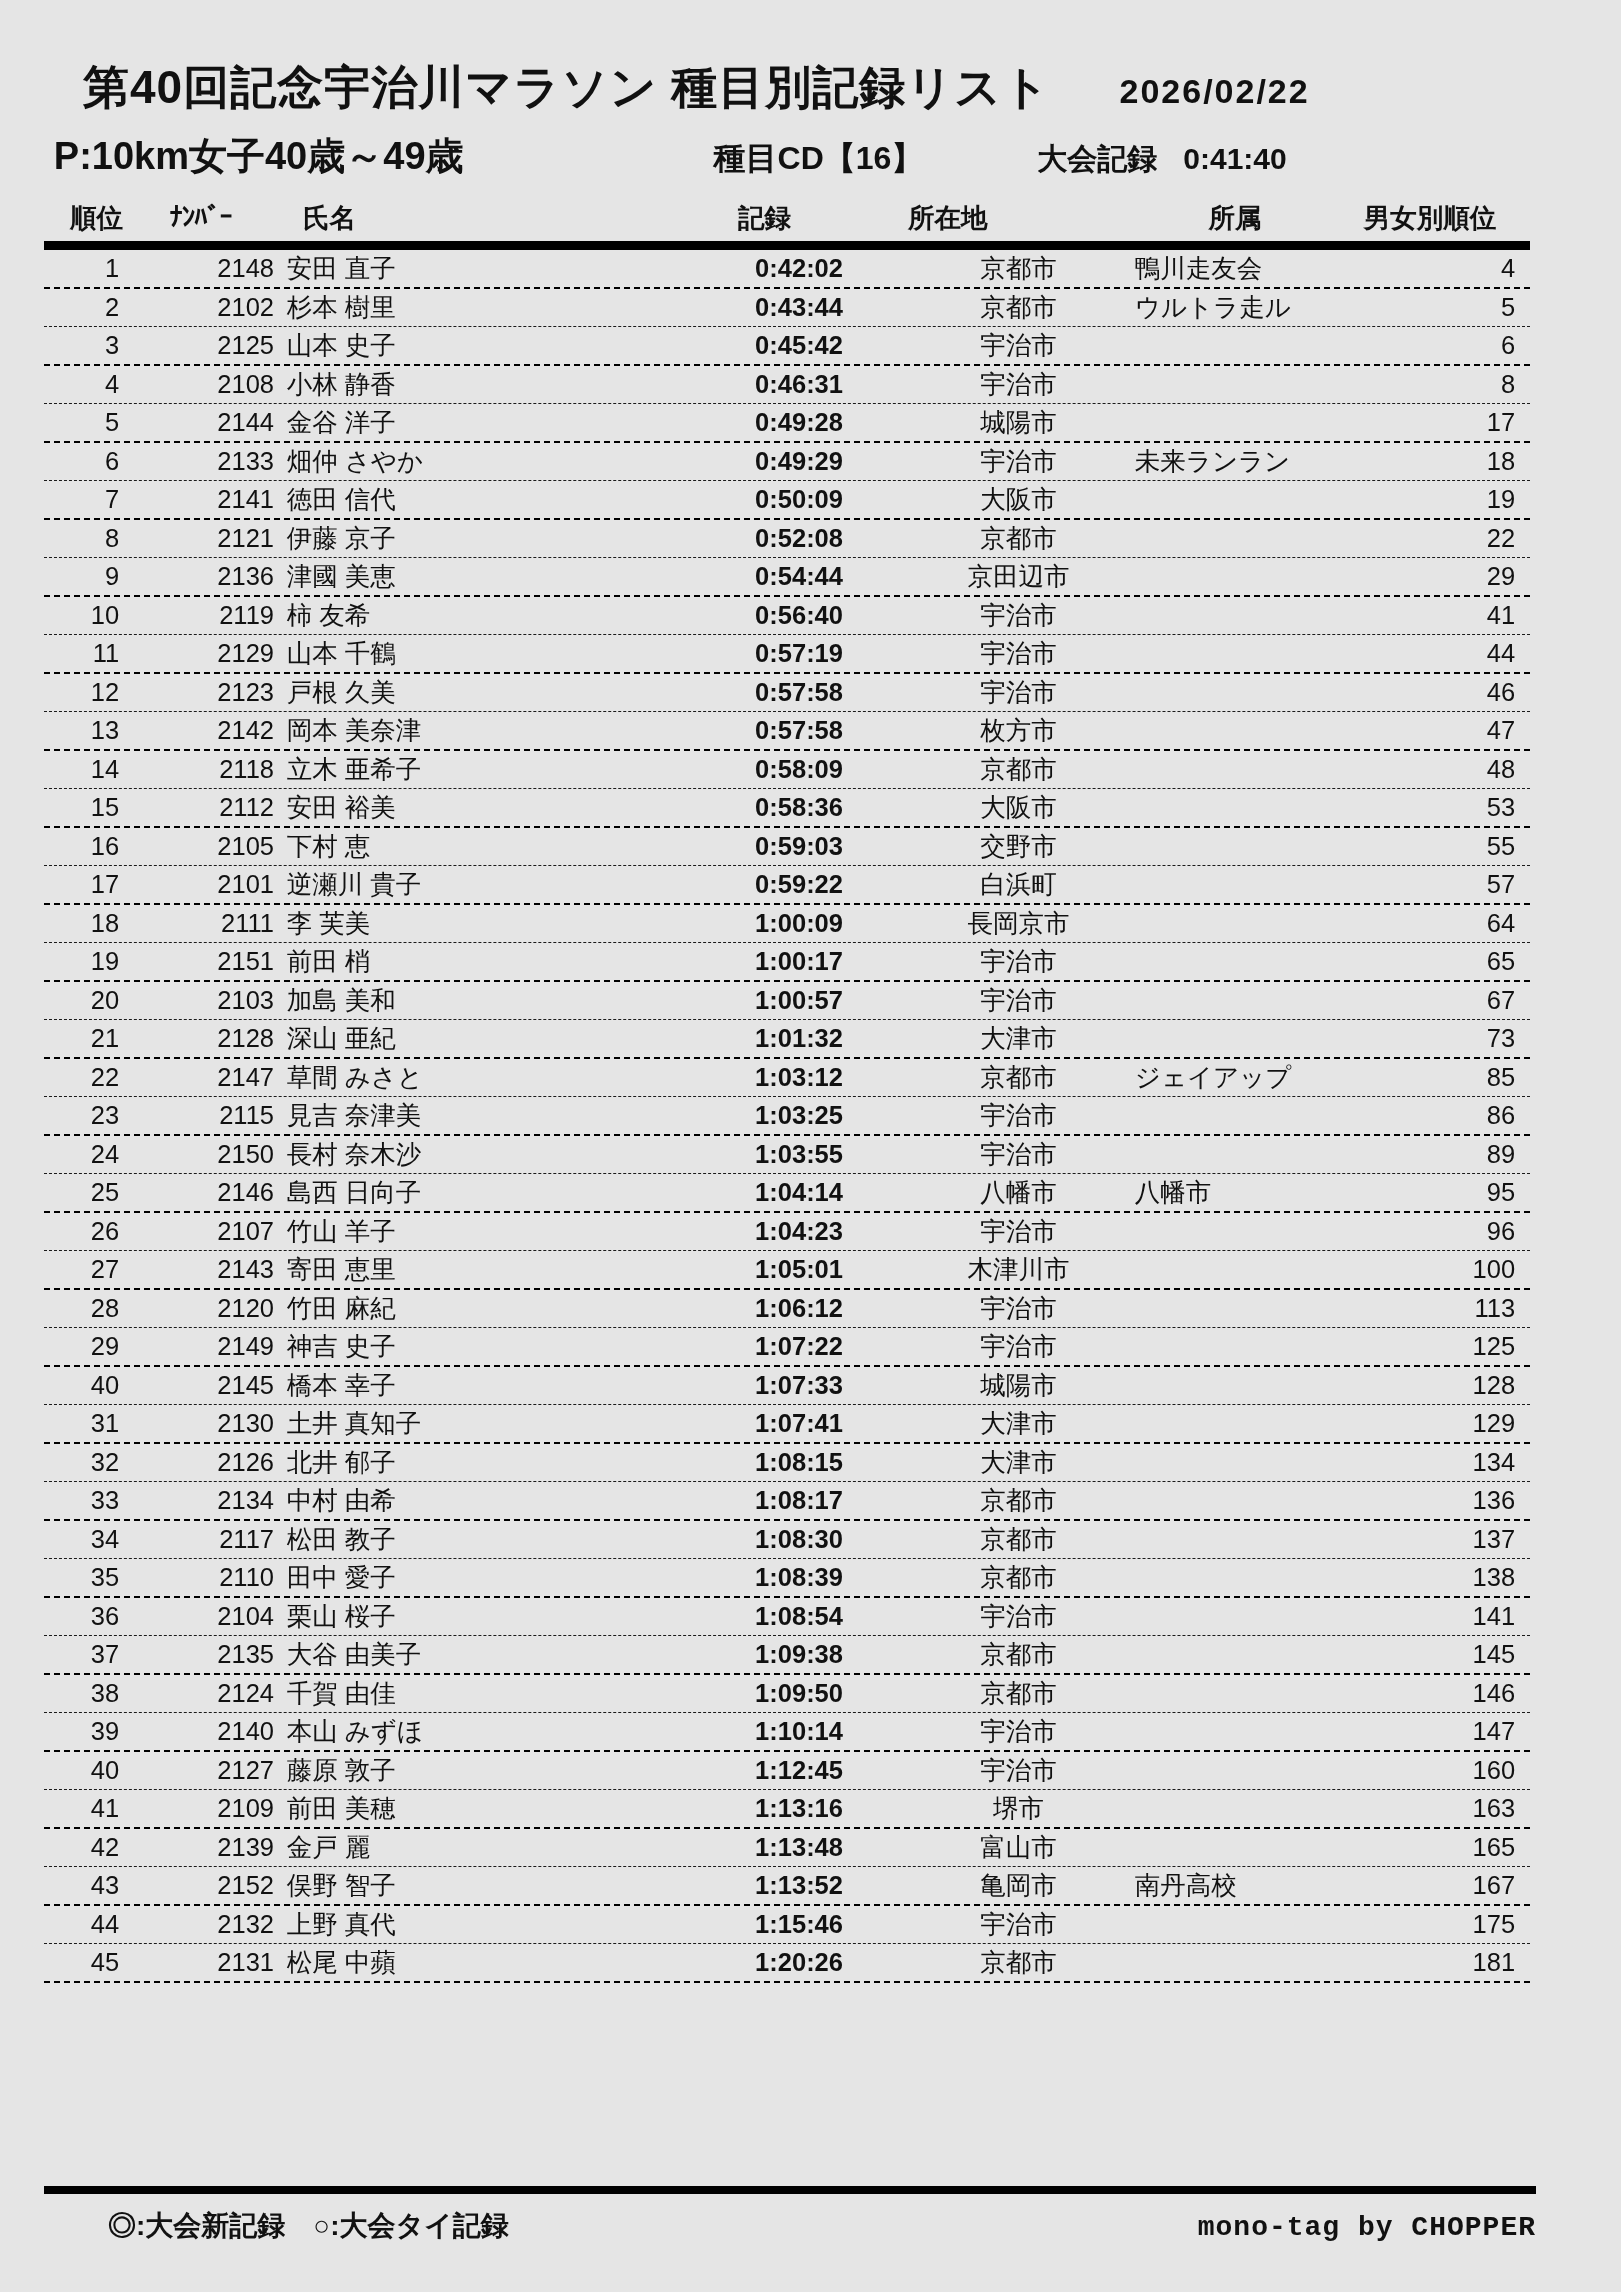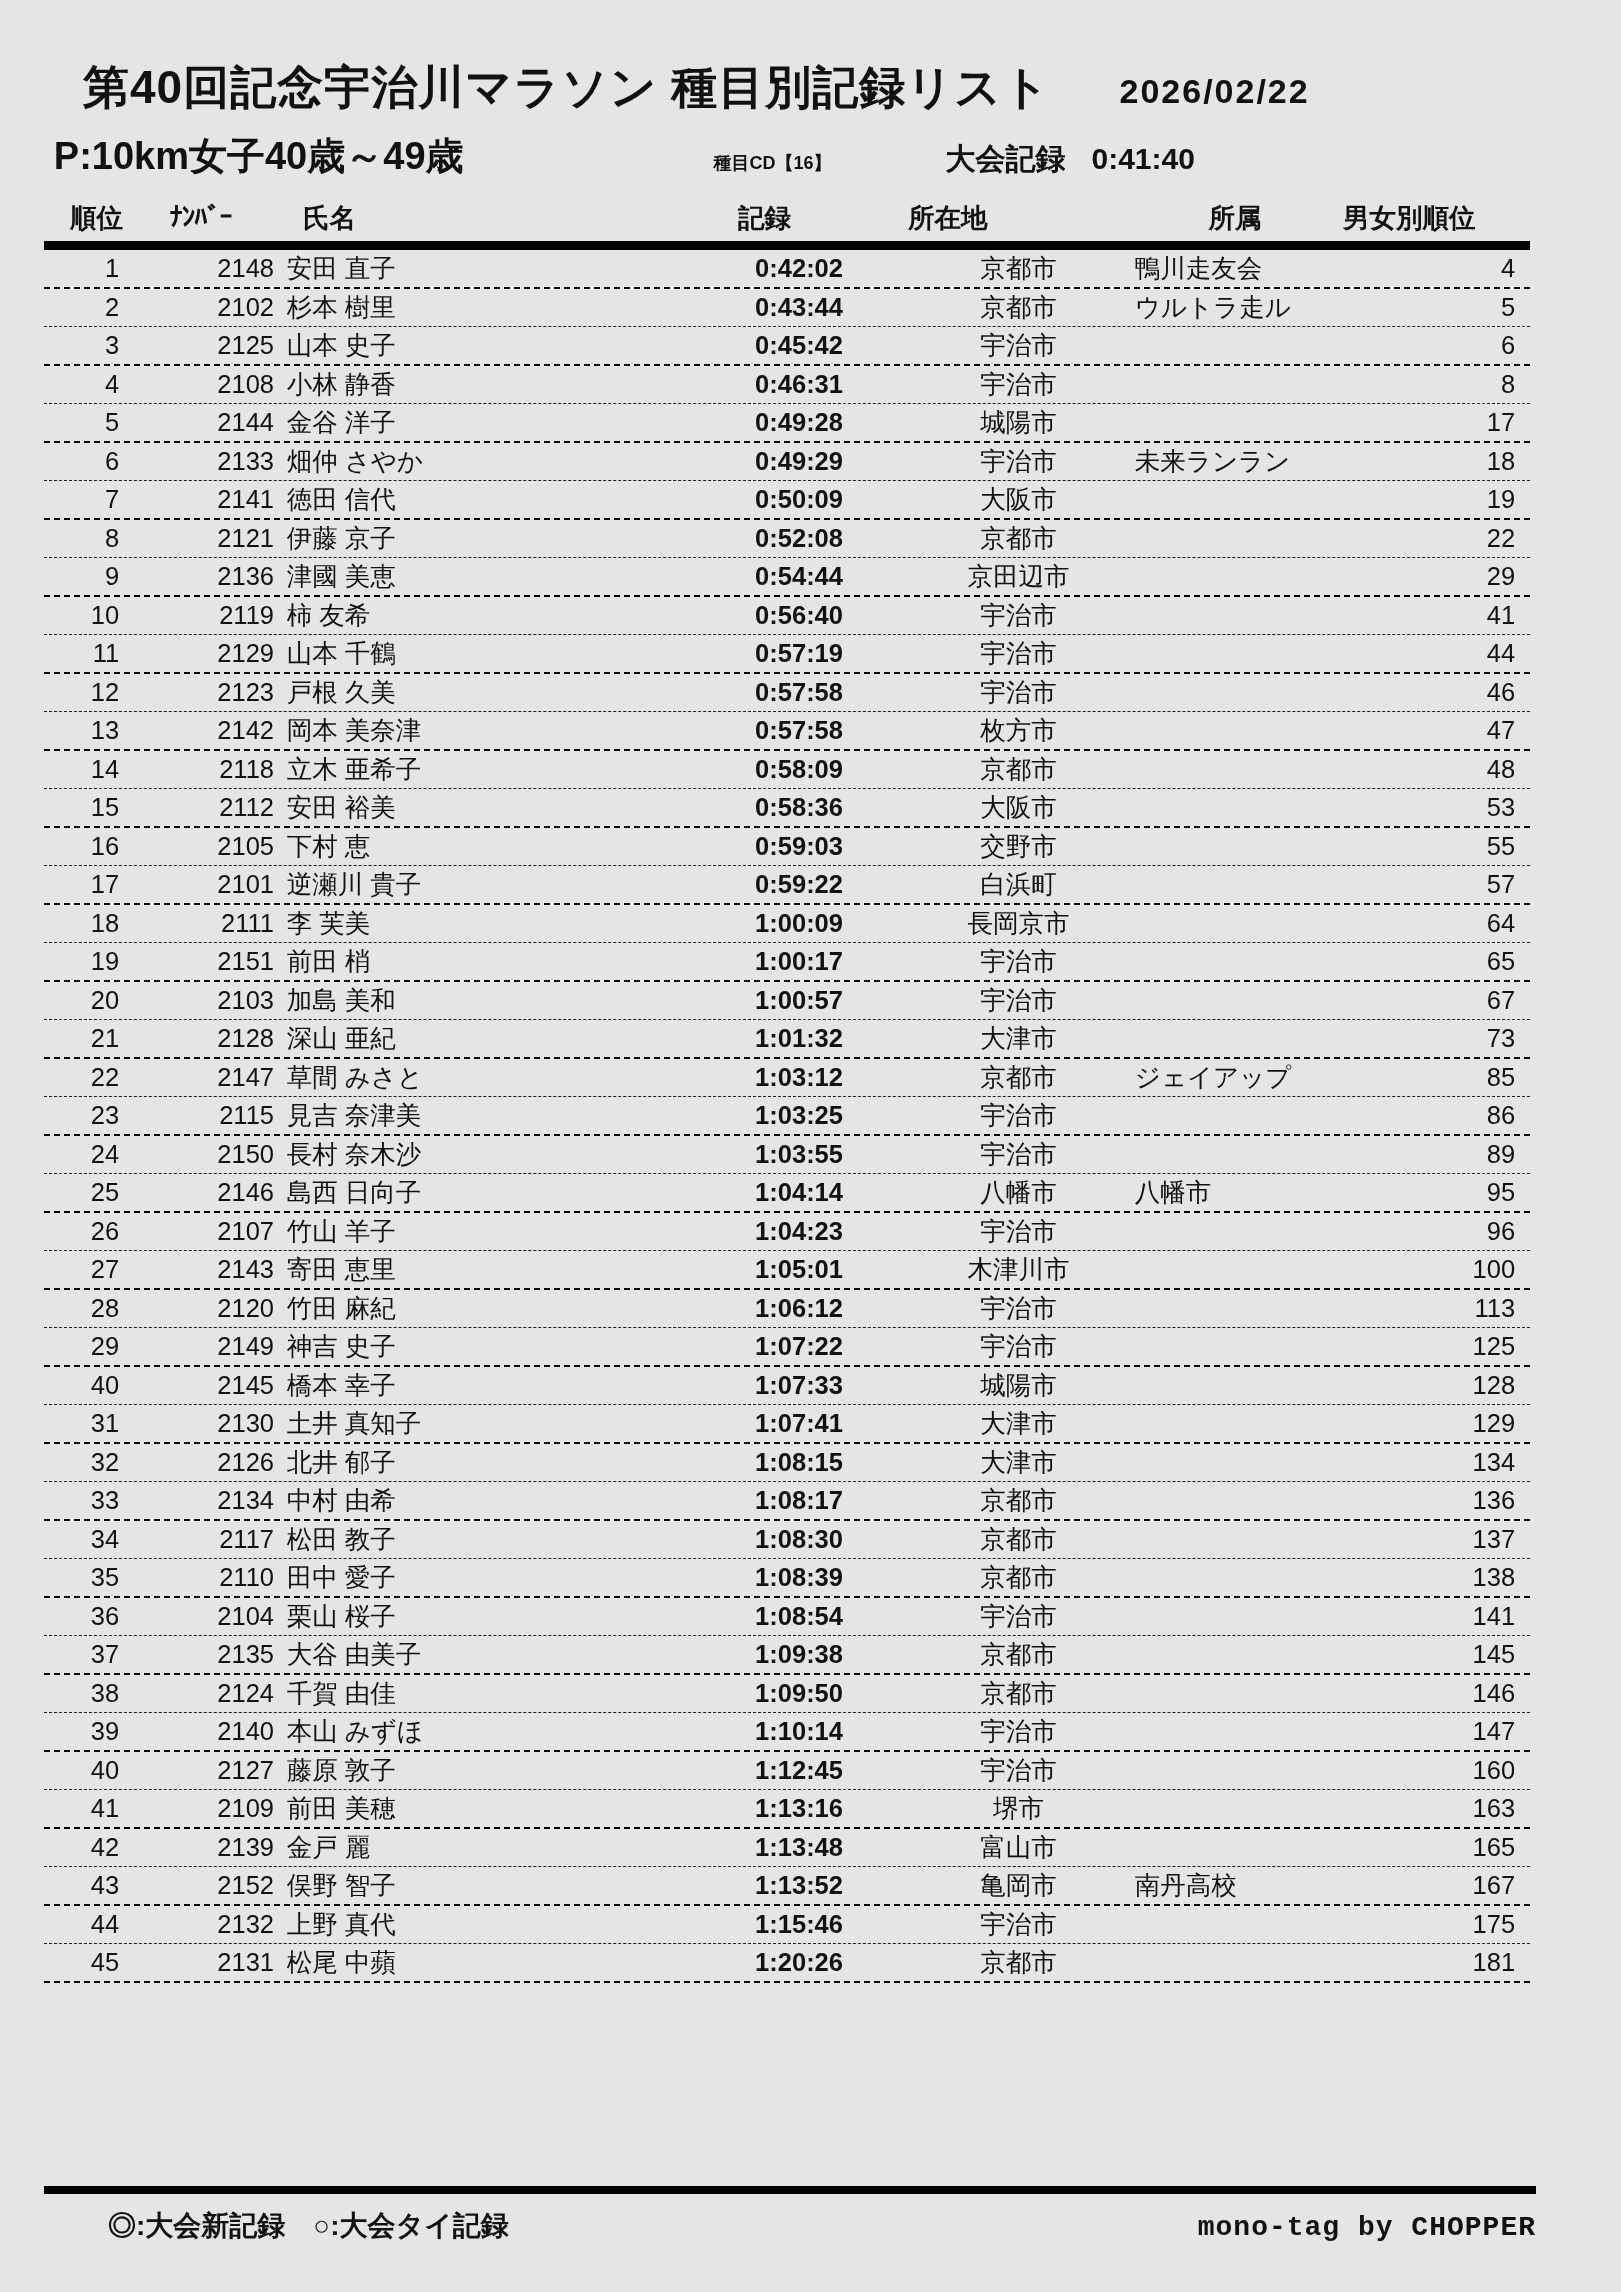--- a/index.html
+++ b/index.html
@@ -45,21 +45,21 @@
     align-items: baseline;
   }
   .category-title {
     margin-left: 9.8px;
     font-size: 38px;
     font-weight: 700;
     white-space: nowrap;
   }
   .category-code {
     margin-left: 250px;
-    font-size: 18px;
+    font-size: 32px;
     font-weight: 700;
     white-space: nowrap;
   }
   .meet-record {
     margin-left: 114px;
     font-size: 30px;
     font-weight: 700;
     white-space: nowrap;
   }
   .meet-record .rec-time { margin-left: 17.6px; }
@@ -74,21 +74,21 @@
     height: 41px;
     font-size: 26.5px;
     font-weight: 700;
   }
   .h-rank   { text-align: right; padding-right: 3.9px; }
   .h-bib    { text-align: center; letter-spacing: -1px; }
   .h-name   { text-align: left; padding-left: 29px; }
   .h-time   { text-align: center; }
   .h-city   { text-align: left; padding-left: 65px; }
   .h-team   { text-align: center; }
-  .h-grank  { text-align: left; padding-right: 2px; }
+  .h-grank  { text-align: center; padding-right: 2px; }
   .thick-bar {
     height: 8.8px;
     background: #000000;
     width: 1486px;
     margin-top: 2.9px;
   }
   .rows { width: 1486px; }
   .row {
     height: 37px;
     font-size: 25.5px;

